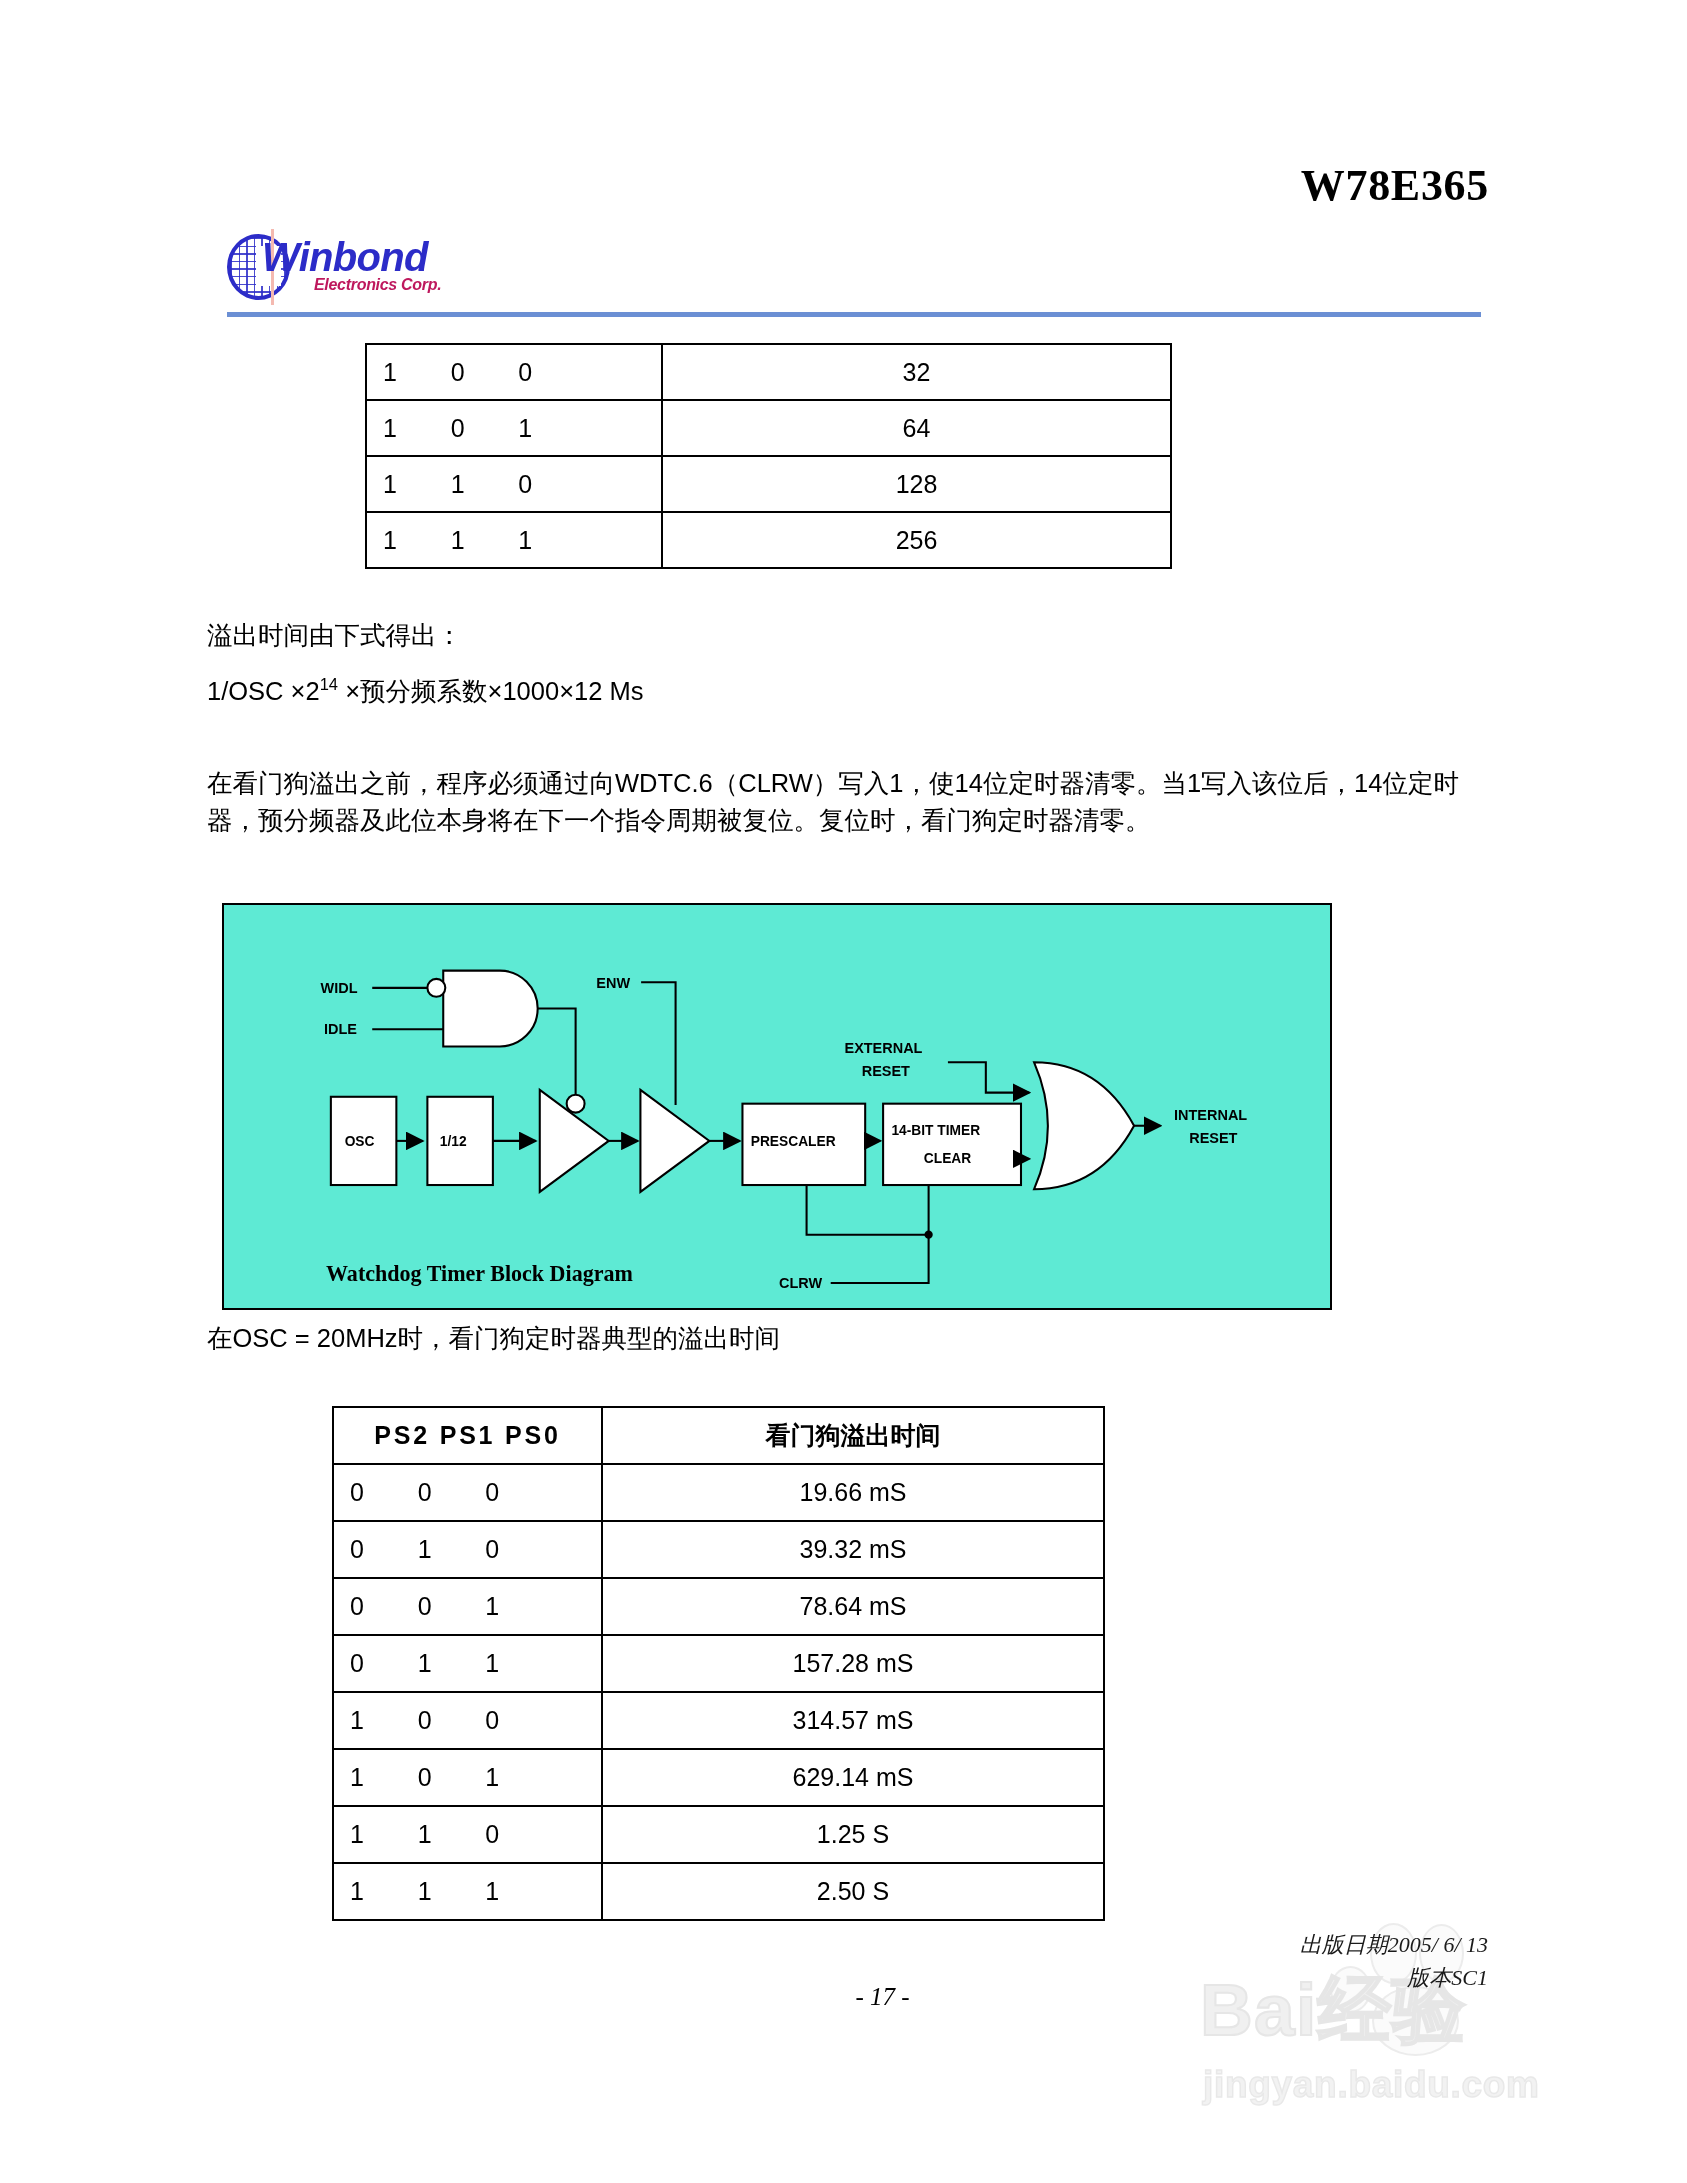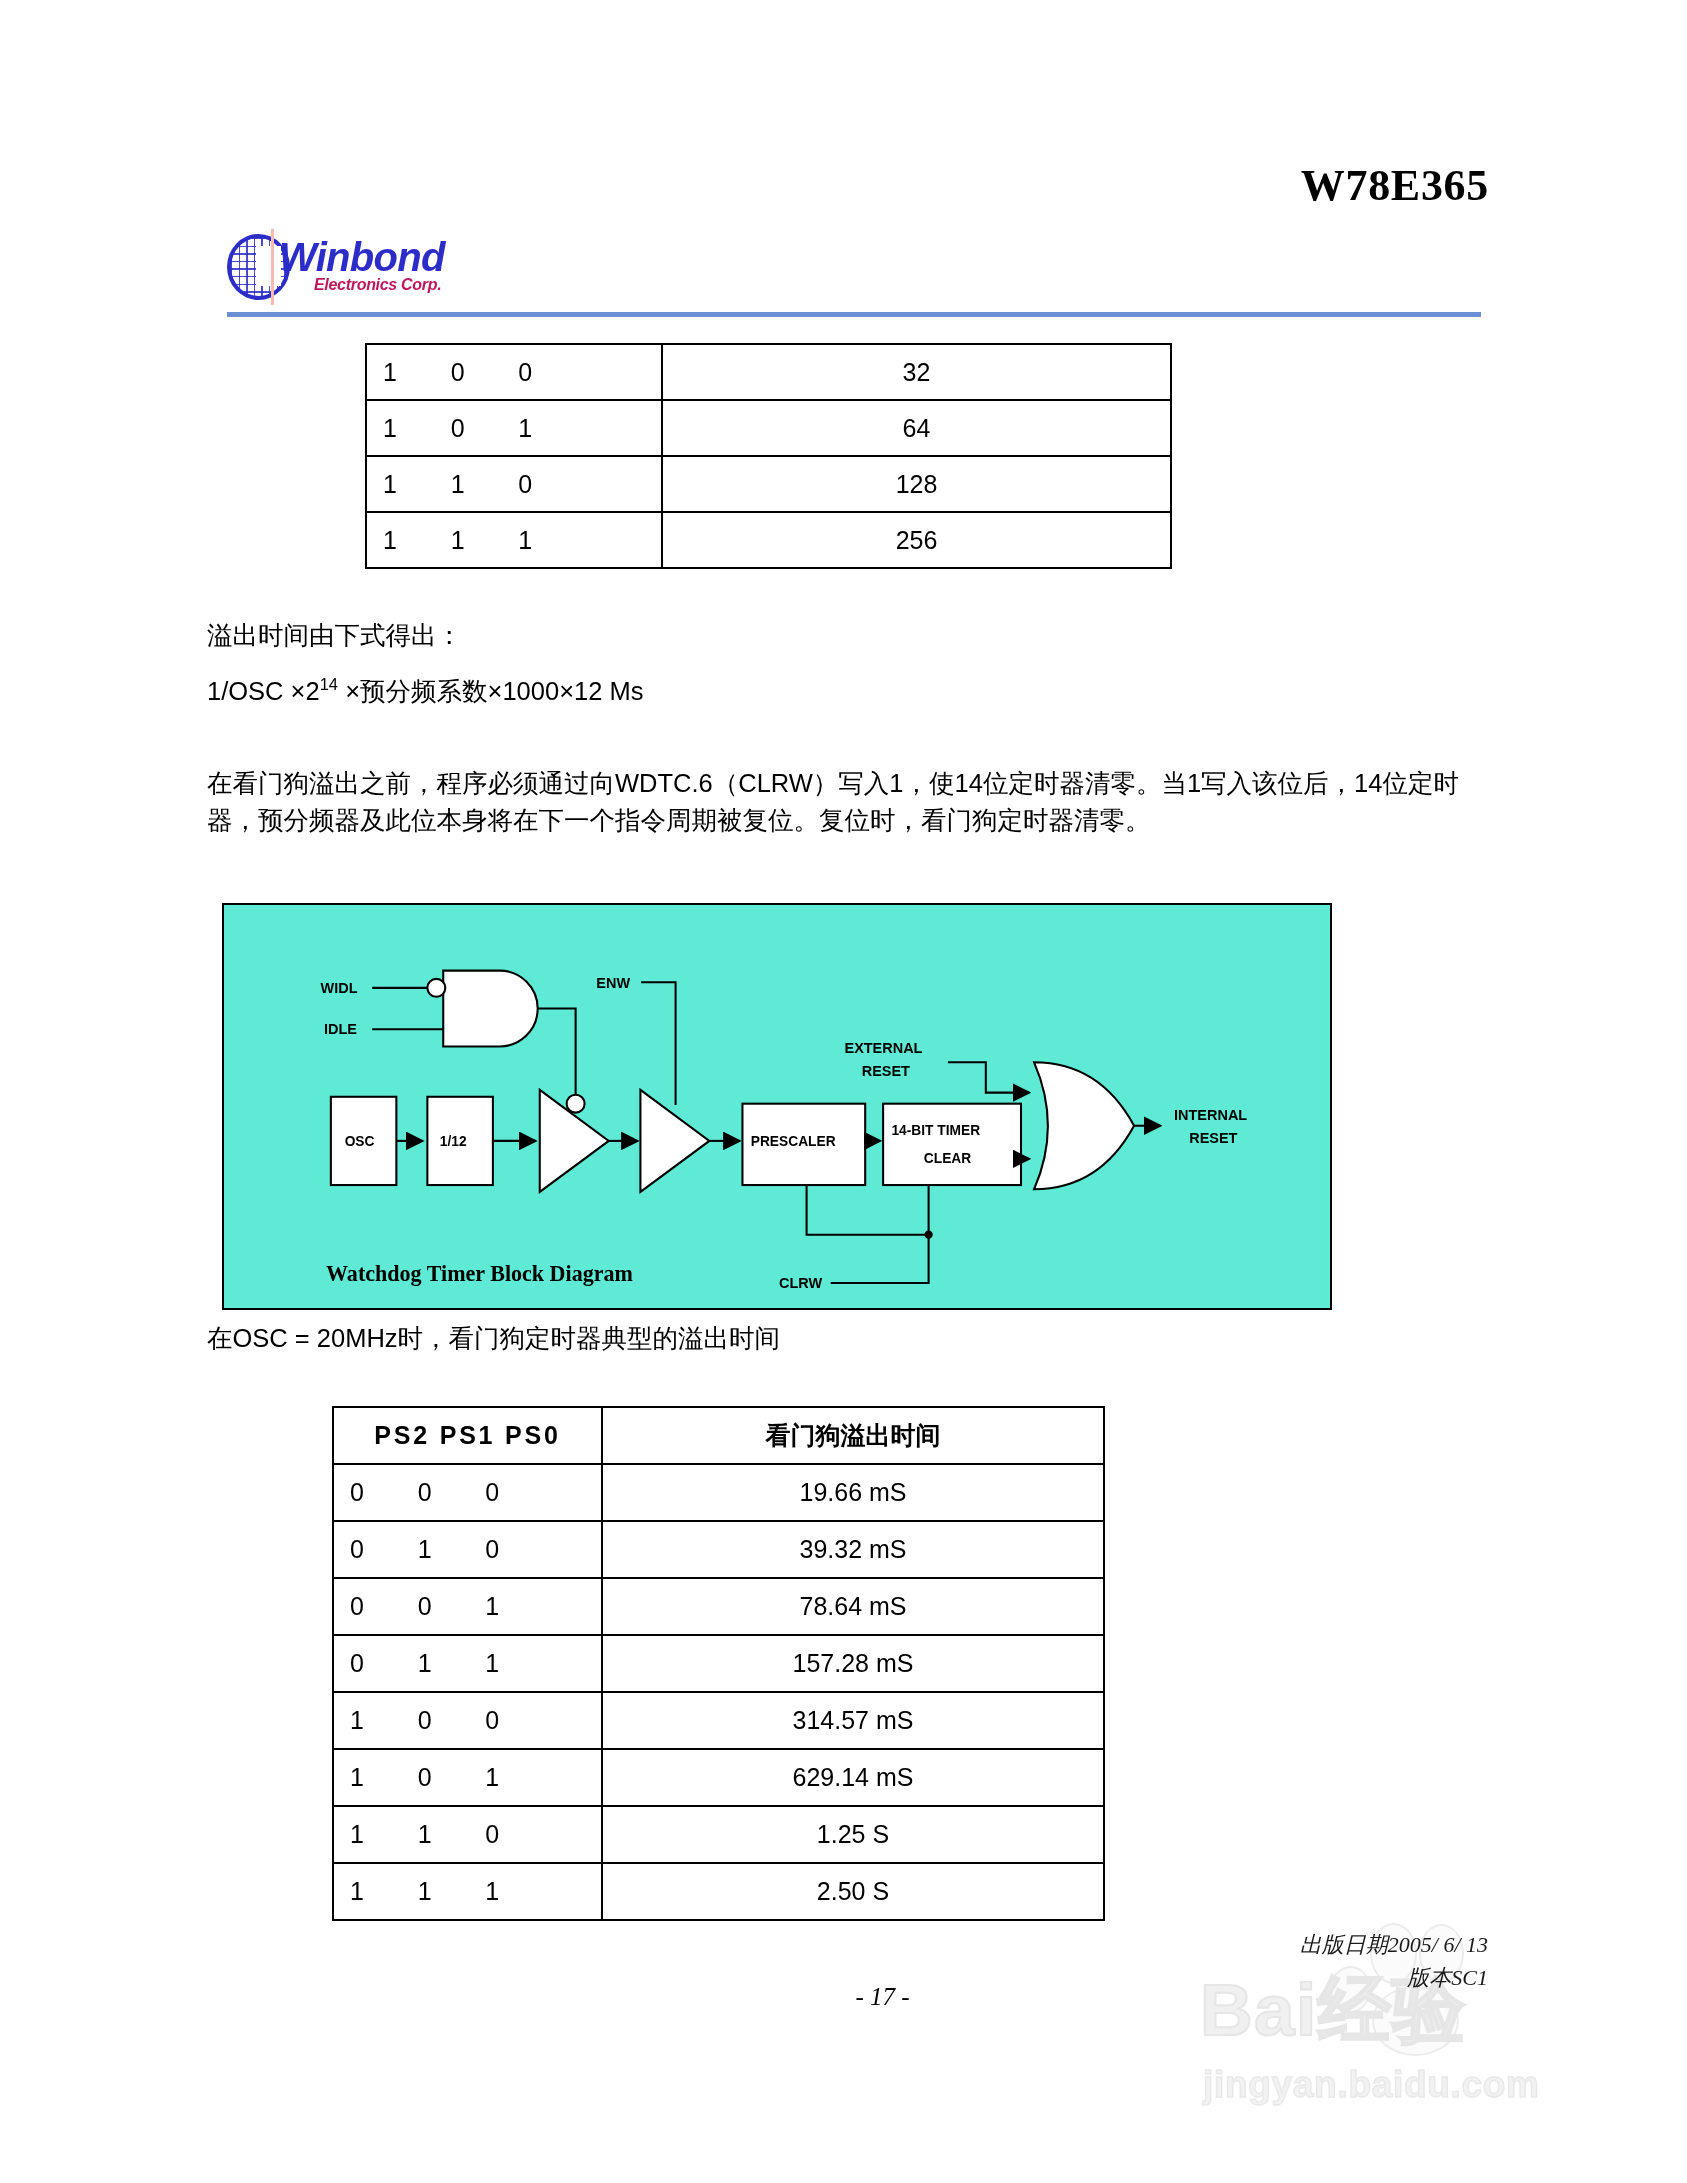--- a/index.html
+++ b/index.html
@@ -55,21 +55,21 @@
   #logo .globe-notch {
     position: absolute;
     left: 29px;
     top: 12.4px;
     width: 25px;
     height: 40px;
     background: #ffffff;
   }
   #logo .wordmark {
     position: absolute;
-    left: 52px;
+    left: 35px;
     top: 2.8px;
     font-family: "Liberation Sans", sans-serif;
     font-weight: bold;
     font-style: italic;
     font-size: 40px;
     color: #2c2cc8;
     letter-spacing: -0.7px;
     line-height: 1;
   }
   #logo .subword {

